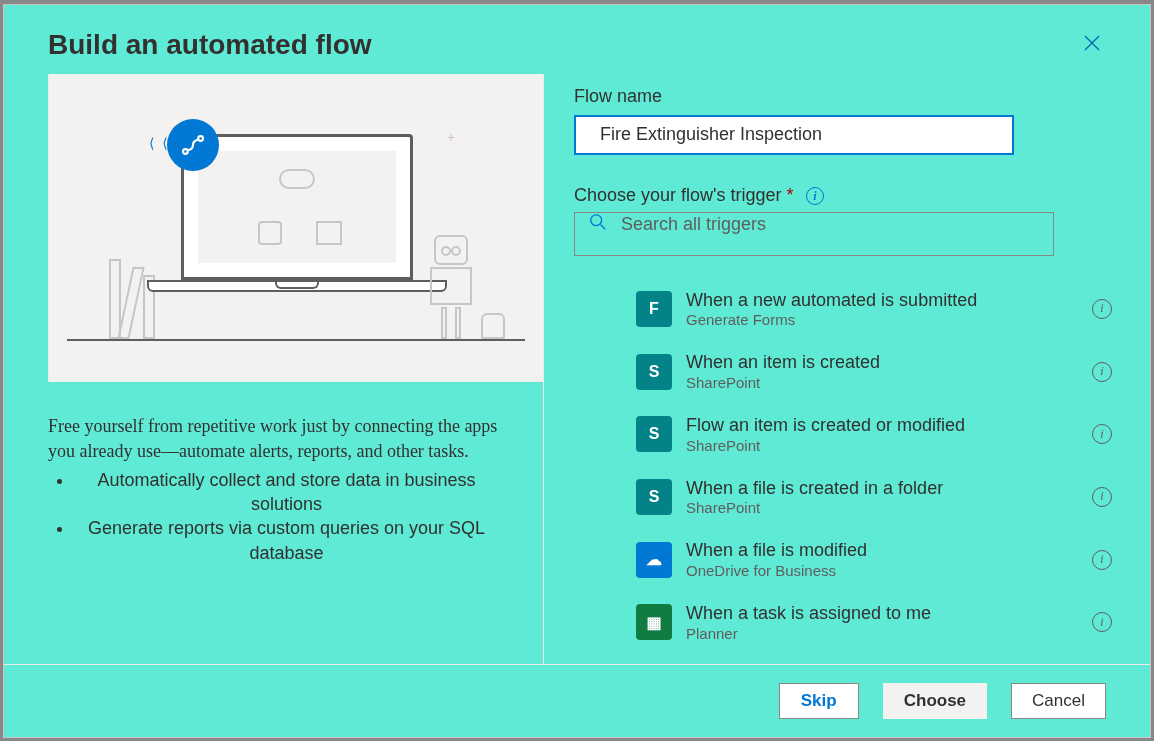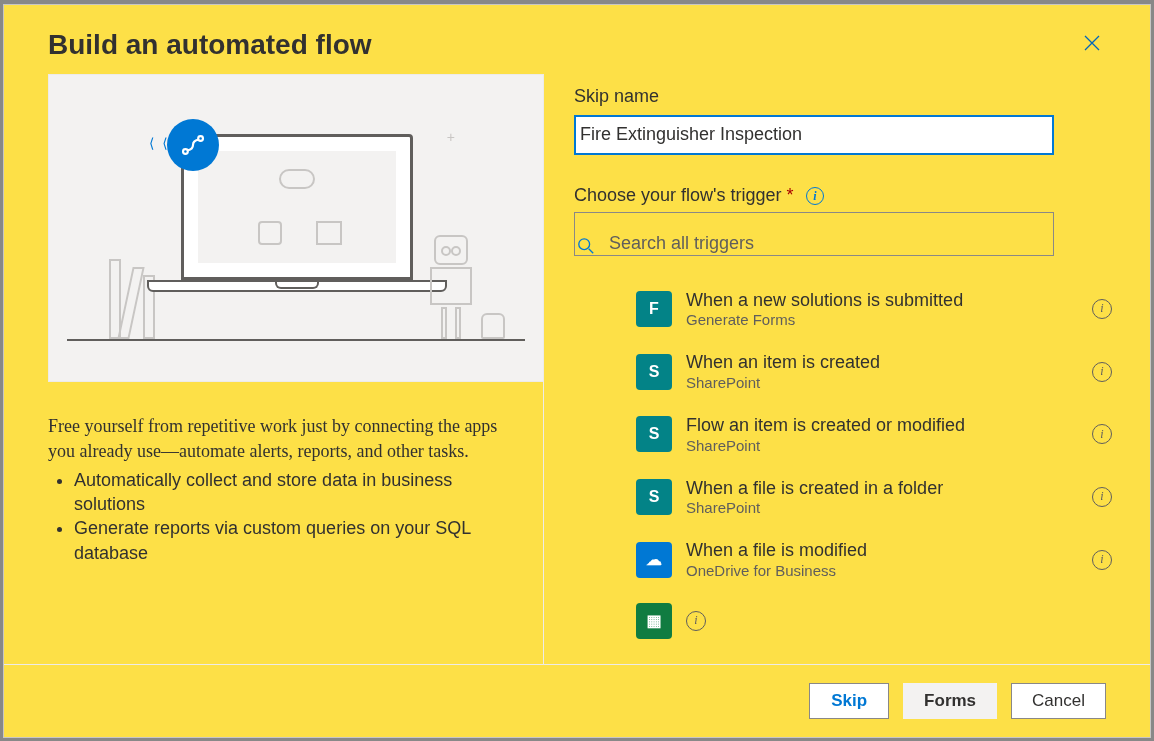--- a/index.html
+++ b/index.html
@@ -5,56 +5,56 @@
   * { box-sizing: border-box; }
   html, body { margin:0; padding:0; height:100%; }
   body {
     font-family: "Segoe UI", -apple-system, BlinkMacSystemFont, sans-serif;
     background: #888;
     color: #323130;
     display:flex; align-items:center; justify-content:center;
   }
   .modal {
     width: 1148px; height: 734px;
-    background:#fde047; border:1px solid #c8c6c4; position:relative;
+    background:#5eead4; border:1px solid #c8c6c4; position:relative;
     display:flex; flex-direction:column;
   }
   .hdr { padding: 24px 44px 12px 44px; display:flex; align-items:center; justify-content:space-between; }
   .hdr h1 { margin:0; font-size:28px; font-weight:600; color:#323130;}
   .close-x { font-size:18px; color:#0067b8; cursor:pointer; padding:6px; }
   .body { flex:1; display:flex; overflow:hidden; }
   .left { width:540px; padding:0 44px 0 44px; border-right:1px solid #edebe9; }
   .illus { width:496px; height:308px; background:#f3f2f1; border:1px solid #edebe9; position:relative; }
   .desc { margin-top:32px; font-size:18px; line-height:1.4; color:#323130;font-family:Liberation Serif, serif; }
   .examples-label { margin-top:22px; font-size:18px; }
-  ul.ex { margin:4px 0 0 0; padding-left:26px; }
+  ul.ex { margin:4px 0 0 0; padding-left:26px;text-align:center; }
   ul.ex li { font-size:18px; line-height:1.35; }
   .right { flex:1; padding: 12px 2px 0 30px; position:relative; overflow-y:scroll; }
   .right::-webkit-scrollbar { width:18px; }
   .right::-webkit-scrollbar-track { background:#f3f2f1; }
   .right::-webkit-scrollbar-thumb { background:#c8c6c4; }
   .lbl { font-size:18px; margin-bottom:8px; color:#323130; }
   .req::after { content:" *"; color:#a80000; }
   .info-ic { display:inline-flex; vertical-align:middle; width:18px; height:18px; border:1.5px solid #0078d4; border-radius:50%; color:#0078d4; font-size:12px; font-weight:600; align-items:center; justify-content:center; font-family:Georgia,serif; font-style:italic; margin-left:8px; }
-  .flowname-inp { width:480px; height:40px; font-size:18px; padding:0 4px; border:2px solid #0078d4; outline:none; color:#323130; }
-  .search-wrap { width:480px; height:44px; border:1px solid #8a8886; display:flex; align-items:flex-end; padding:0 2px; margin-top:6px;}
+  .flowname-inp { width:440px; height:40px; font-size:18px; padding:0 24px; border:2px solid #0078d4; outline:none; color:#323130; }
+  .search-wrap { width:480px; height:44px; border:1px solid #8a8886; display:flex; align-items:flex-start; padding:0 14px; margin-top:6px;}
   .search-ic { width:18px; height:18px; color:#0078d4; margin-right:12px; flex-shrink:0; }
   .search-inp { flex:1; border:none; outline:none; font-size:18px; color:#605e5c; background:transparent; }
   .search-inp::placeholder { color:#605e5c; }
   .triggers { margin-top:22px; }
   .trigger { display:flex; align-items:center; padding:12px 8px 12px 62px; cursor:pointer; }
   .tic { width:36px; height:36px; border-radius:4px; margin-right:14px; display:flex; align-items:center; justify-content:center; color:#fff; font-weight:700; font-size:16px; flex-shrink:0; }
   .tic-teal { background:#038387; }
   .tic-blue { background:#0078d4; }
   .tic-green { background:#107c41; }
   .tbody { flex:1; }
   .ttitle { font-size:18px; color:#323130; line-height:1.15; }
   .tsub { font-size:15px; color:#605e5c; margin-top:1px; }
   .tinfo { width:20px; height:20px; border:1.2px solid #605e5c; border-radius:50%; color:#605e5c; font-size:12px; display:flex; align-items:center; justify-content:center; margin-right:28px; font-family:Georgia,serif; font-style:italic; flex-shrink:0; }
-  .ftr { border-top:1px solid #edebe9; padding:18px 44px; display:flex; justify-content:flex-end; gap:14px; }
+  .ftr { border-top:1px solid #edebe9; padding:18px 44px; display:flex; justify-content:flex-end; gap:24px; }
   .btn { min-width:80px; height:36px; padding:0 20px; font-size:17px; border:1px solid #8a8886; background:#fff; cursor:pointer; }
   .btn.skip { color:#0078d4; font-weight:600; }
   .btn.create { background:#f3f2f1; border-color:#f3f2f1; color:#323130; font-weight:600;}
   .btn.cancel { color:#323130; }
   .sect-gap { margin-top:30px; }
   
   .lap { position:absolute; left:132px; top:59px; width:232px; height:168px; }
   .lap .screen { width:232px; height:146px; border:3px solid #605e5c; border-radius:4px 4px 0 0; background:#fff; position:relative;}
   .lap .screen .inner { position:absolute; left:14px; top:14px; right:14px; bottom:14px; background:#f3f2f1;}
   .lap .base { width:300px; height:12px; background:#fff; border:2px solid #605e5c; border-radius:0 0 6px 6px; margin-left:-34px; position:relative;}
@@ -135,21 +135,21 @@
       </div>
 
       <div class="desc">Free yourself from repetitive work just by connecting the apps you already use—automate alerts, reports, and other tasks.</div>
       <ul class="ex">
         <li>Automatically collect and store data in business solutions</li>
         <li>Generate reports via custom queries on your SQL database</li>
       </ul>
     </div>
 
     <div class="right">
-      <div class="lbl">Skip name</div>
+      <div class="lbl">Flow name</div>
       <input class="flowname-inp" value="Fire Extinguisher Inspection" style="">
 
       <div class="sect-gap"></div>
 
       <div>
         <span class="lbl req">Choose your flow's trigger</span>
         <span class="info-ic">i</span>
       </div>
 
       <div class="search-wrap">
@@ -157,21 +157,21 @@
             <circle cx="8" cy="8" r="6" stroke="#0078d4" stroke-width="1.5" fill="none"></circle>
             <line x1="13" y1="13" x2="18" y2="18" stroke="#0078d4" stroke-width="1.5"></line>
           </svg>
         <input class="search-inp" placeholder="Search all triggers" style="">
       </div>
 
       <div class="triggers" id="trigger-list">
           <div class="trigger">
             <div class="tic tic-teal">F</div>
             <div class="tbody">
-              <div class="ttitle">When a new solutions is submitted</div>
+              <div class="ttitle">When a new automated is submitted</div>
               <div class="tsub">Generate Forms</div>
             </div>
             <div class="tinfo">i</div>
           </div>
           <div class="trigger">
             <div class="tic tic-teal">S</div>
             <div class="tbody">
               <div class="ttitle">When an item is created</div>
               <div class="tsub">SharePoint</div>
             </div>
@@ -196,26 +196,30 @@
           <div class="trigger">
             <div class="tic tic-blue">☁</div>
             <div class="tbody">
               <div class="ttitle">When a file is modified</div>
               <div class="tsub">OneDrive for Business</div>
             </div>
             <div class="tinfo">i</div>
           </div>
           <div class="trigger">
             <div class="tic tic-green">▦</div>
+            <div class="tbody">
+              <div class="ttitle">When a task is assigned to me</div>
+              <div class="tsub">Planner</div>
+            </div>
             <div class="tinfo">i</div>
           </div>
         </div>
     </div>
 
   </div>
 
   <div class="ftr">
     <button class="btn skip">Skip</button>
-    <button class="btn create">Forms</button>
+    <button class="btn create">Choose</button>
     <button class="btn cancel">Cancel</button>
   </div>
 
 </div>
 
 </body></html>

